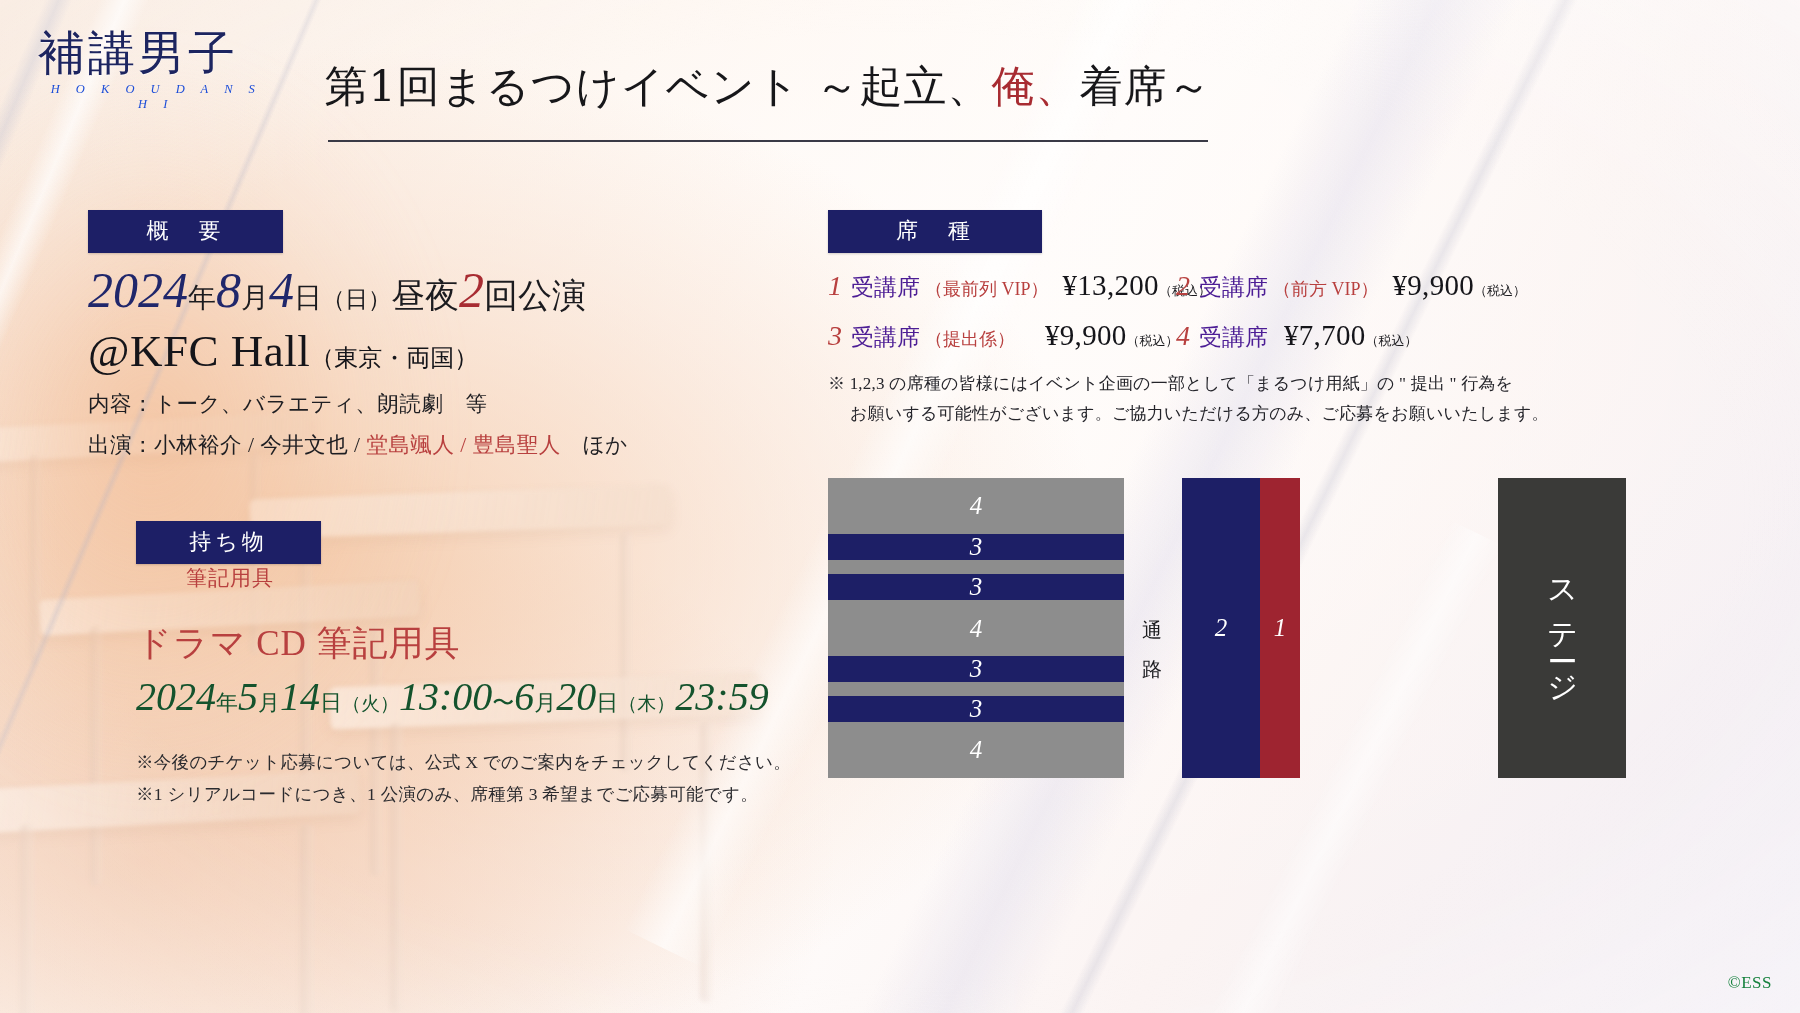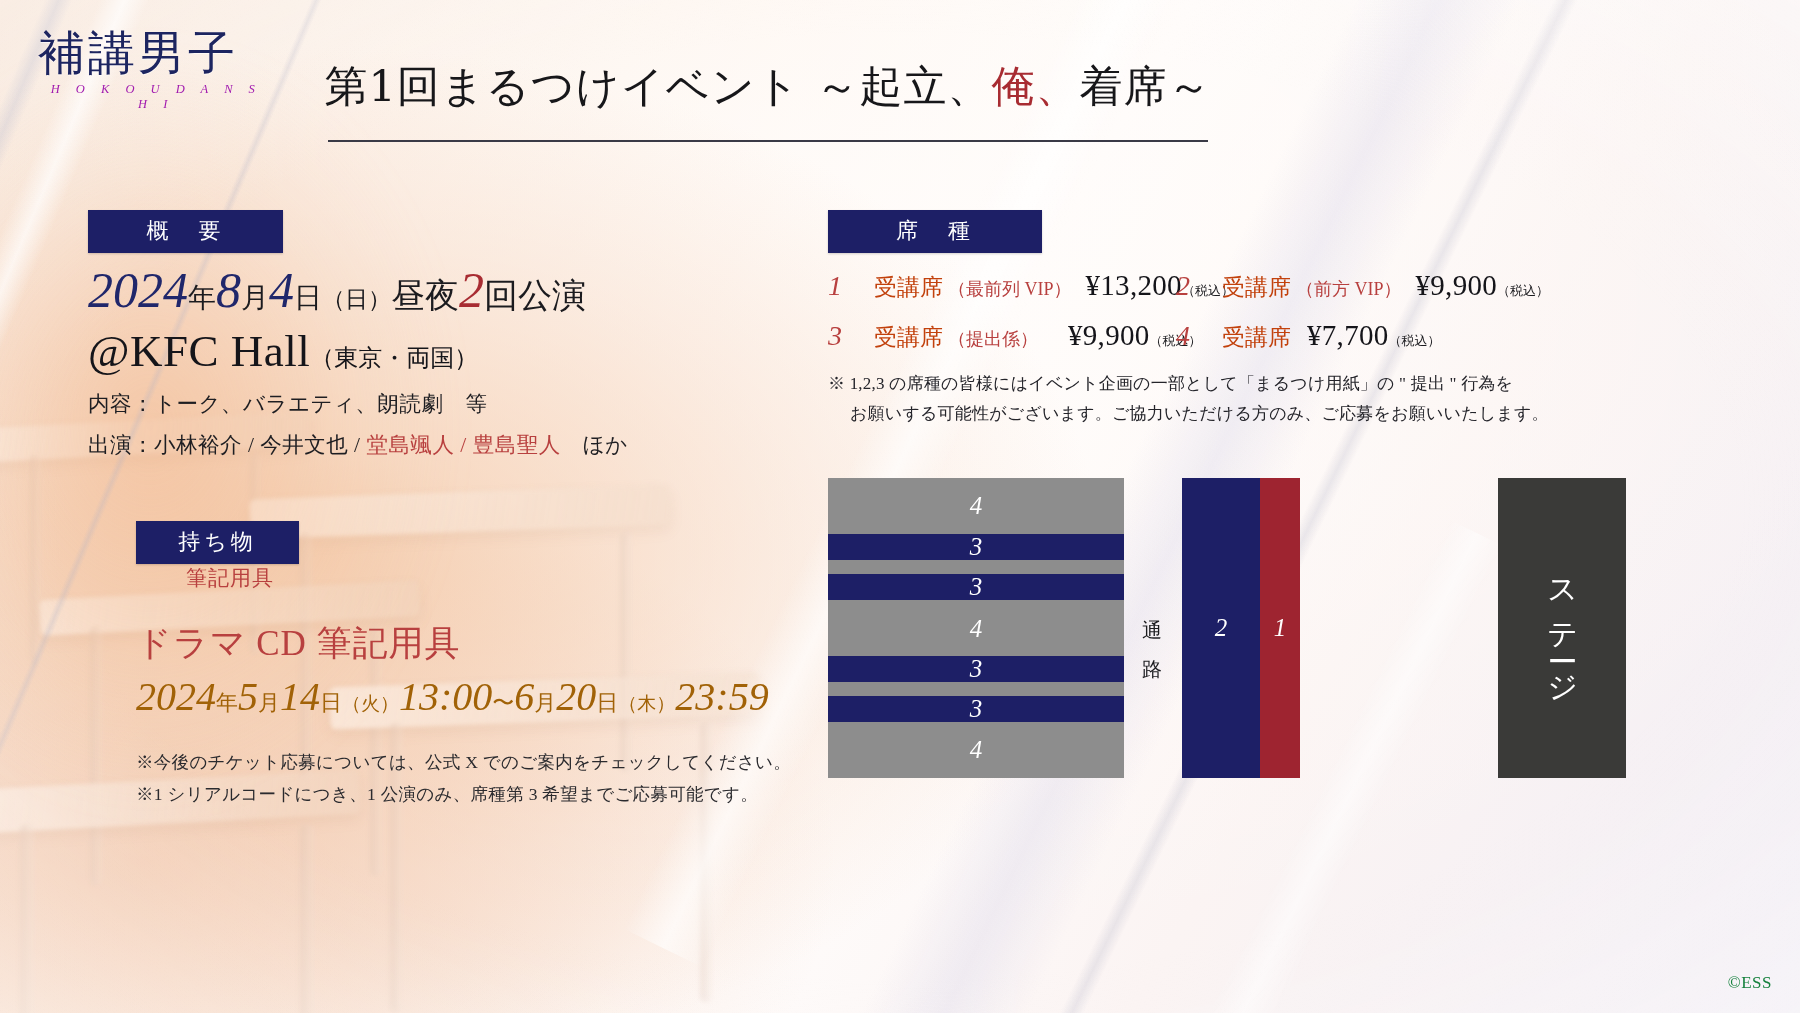--- a/index.html
+++ b/index.html
@@ -33,21 +33,21 @@
   .s-lilac{background:linear-gradient(90deg,rgba(214,210,232,0),rgba(206,202,228,.5),rgba(214,210,232,0));}
   .vignette{position:absolute;inset:0;pointer-events:none;
     background:radial-gradient(ellipse 85% 85% at 50% 50%, rgba(255,255,255,0) 55%, rgba(255,255,255,.55) 100%);}
   .content{position:absolute;inset:0;}
 
   
   #logo{position:absolute;left:38px;top:28px;width:230px;}
   .logo-main{font-family:"DejaVu Serif","Liberation Serif",serif;font-size:47px;letter-spacing:3px;
     color:#1d2560;line-height:1.05;white-space:nowrap;
     text-shadow:0 1px 0 rgba(255,255,255,.6);}
-  .logo-sub{margin-top:5px;font-size:12.5px;letter-spacing:6.5px;color:#a21caf;
+  .logo-sub{margin-top:5px;font-size:12.5px;letter-spacing:6.5px;color:#1d4ed8;
     font-style:italic;text-align:center;padding-left:6px;}
 
   
   #title-wrap{position:absolute;left:318px;top:58px;width:900px;text-align:center;}
   .title{font-size:43px;letter-spacing:1px;color:#17171a;white-space:nowrap;
     font-family:"DejaVu Serif","Liberation Serif",serif;}
   .title .accent{color:#a82c32;}
   .title-rule{margin:24px auto 0;width:880px;height:1.6px;background:#3a3a46;}
 
   
@@ -63,41 +63,41 @@
   .num-navy{font-size:50px;font-style:italic;color:#20276b;letter-spacing:0px;}
   .num-red{font-size:50px;font-style:italic;color:#a82c32;}
   .kanji-md{font-size:28px;color:#1b1b1f;}
   .kanji-lg{font-size:34px;color:#1b1b1f;}
   .paren-sm{font-size:23px;color:#1b1b1f;}
   .venue{margin-top:6px;white-space:nowrap;color:#15151a;}
   .venue .en{font-size:45px;letter-spacing:.5px;}
   .venue .jp{font-size:24px;}
   .info-line{margin-top:12px;font-size:21.5px;color:#1e1e22;letter-spacing:.5px;white-space:nowrap;}
   .info-line .red{color:#b8403f;}
-  #chip-mochimono{width:163px;font-family:Liberation Mono, monospace;}
+  #chip-mochimono{width:185px;font-family:Liberation Mono, monospace;}
   #mochimono-wrap{margin-top:62px;padding-left:48px;}
   .mochimono-val{padding-left:50px;font-size:21px;color:#b8403f;letter-spacing:1px;}
   #chip-ticket{width:185px;}
   #ticket-wrap{margin-top:28px;padding-left:48px;}
   .ticket-head{margin-top:12px;font-size:35px;color:#b8403f;letter-spacing:1px;white-space:nowrap;}
-  .ticket-date{margin-top:6px;white-space:nowrap;color:#a16207;}
+  .ticket-date{margin-top:6px;white-space:nowrap;color:#14532d;}
   .td-num{font-size:40px;font-style:italic;}
   .td-k{font-size:22px;}
   .td-kk{font-size:19px;}
   .note{font-size:17.5px;color:#2a2a2e;letter-spacing:.3px;white-space:nowrap;line-height:1.85;}
   #notes{margin-top:26px;}
 
   
   #col-right{position:absolute;left:828px;top:210px;width:900px;}
   #chip-sekishu{width:214px;}
   .price-grid{margin-top:16px;}
   .price-row{display:flex;align-items:baseline;white-space:nowrap;margin-bottom:16px;}
   .price-cell{display:flex;align-items:baseline;}
   .p-no{font-size:28px;font-style:italic;color:#b8403f;margin-right:9px;}
-  .p-name{font-size:23px;color:#c2410c;margin-left:23px;}
+  .p-name{font-size:23px;color:#4c1d95;}
   .p-tag{font-size:18px;color:#b8403f;margin-left:5px;}
   .p-amt{font-size:29px;color:#15151a;letter-spacing:.3px;}
   .p-tax{font-size:13px;color:#1b1b1f;}
   .price-note{margin-top:6px;font-size:17px;color:#24242a;line-height:1.75;letter-spacing:.2px;white-space:nowrap;}
   .price-note .ind{padding-left:22px;display:block;}
 
   
   #seatmap{position:absolute;left:828px;top:478px;width:604px;height:300px;display:flex;}
   #seat-left{width:296px;height:300px;background:#8d8d8d;position:relative;}
   .band{position:absolute;left:0;width:100%;}

